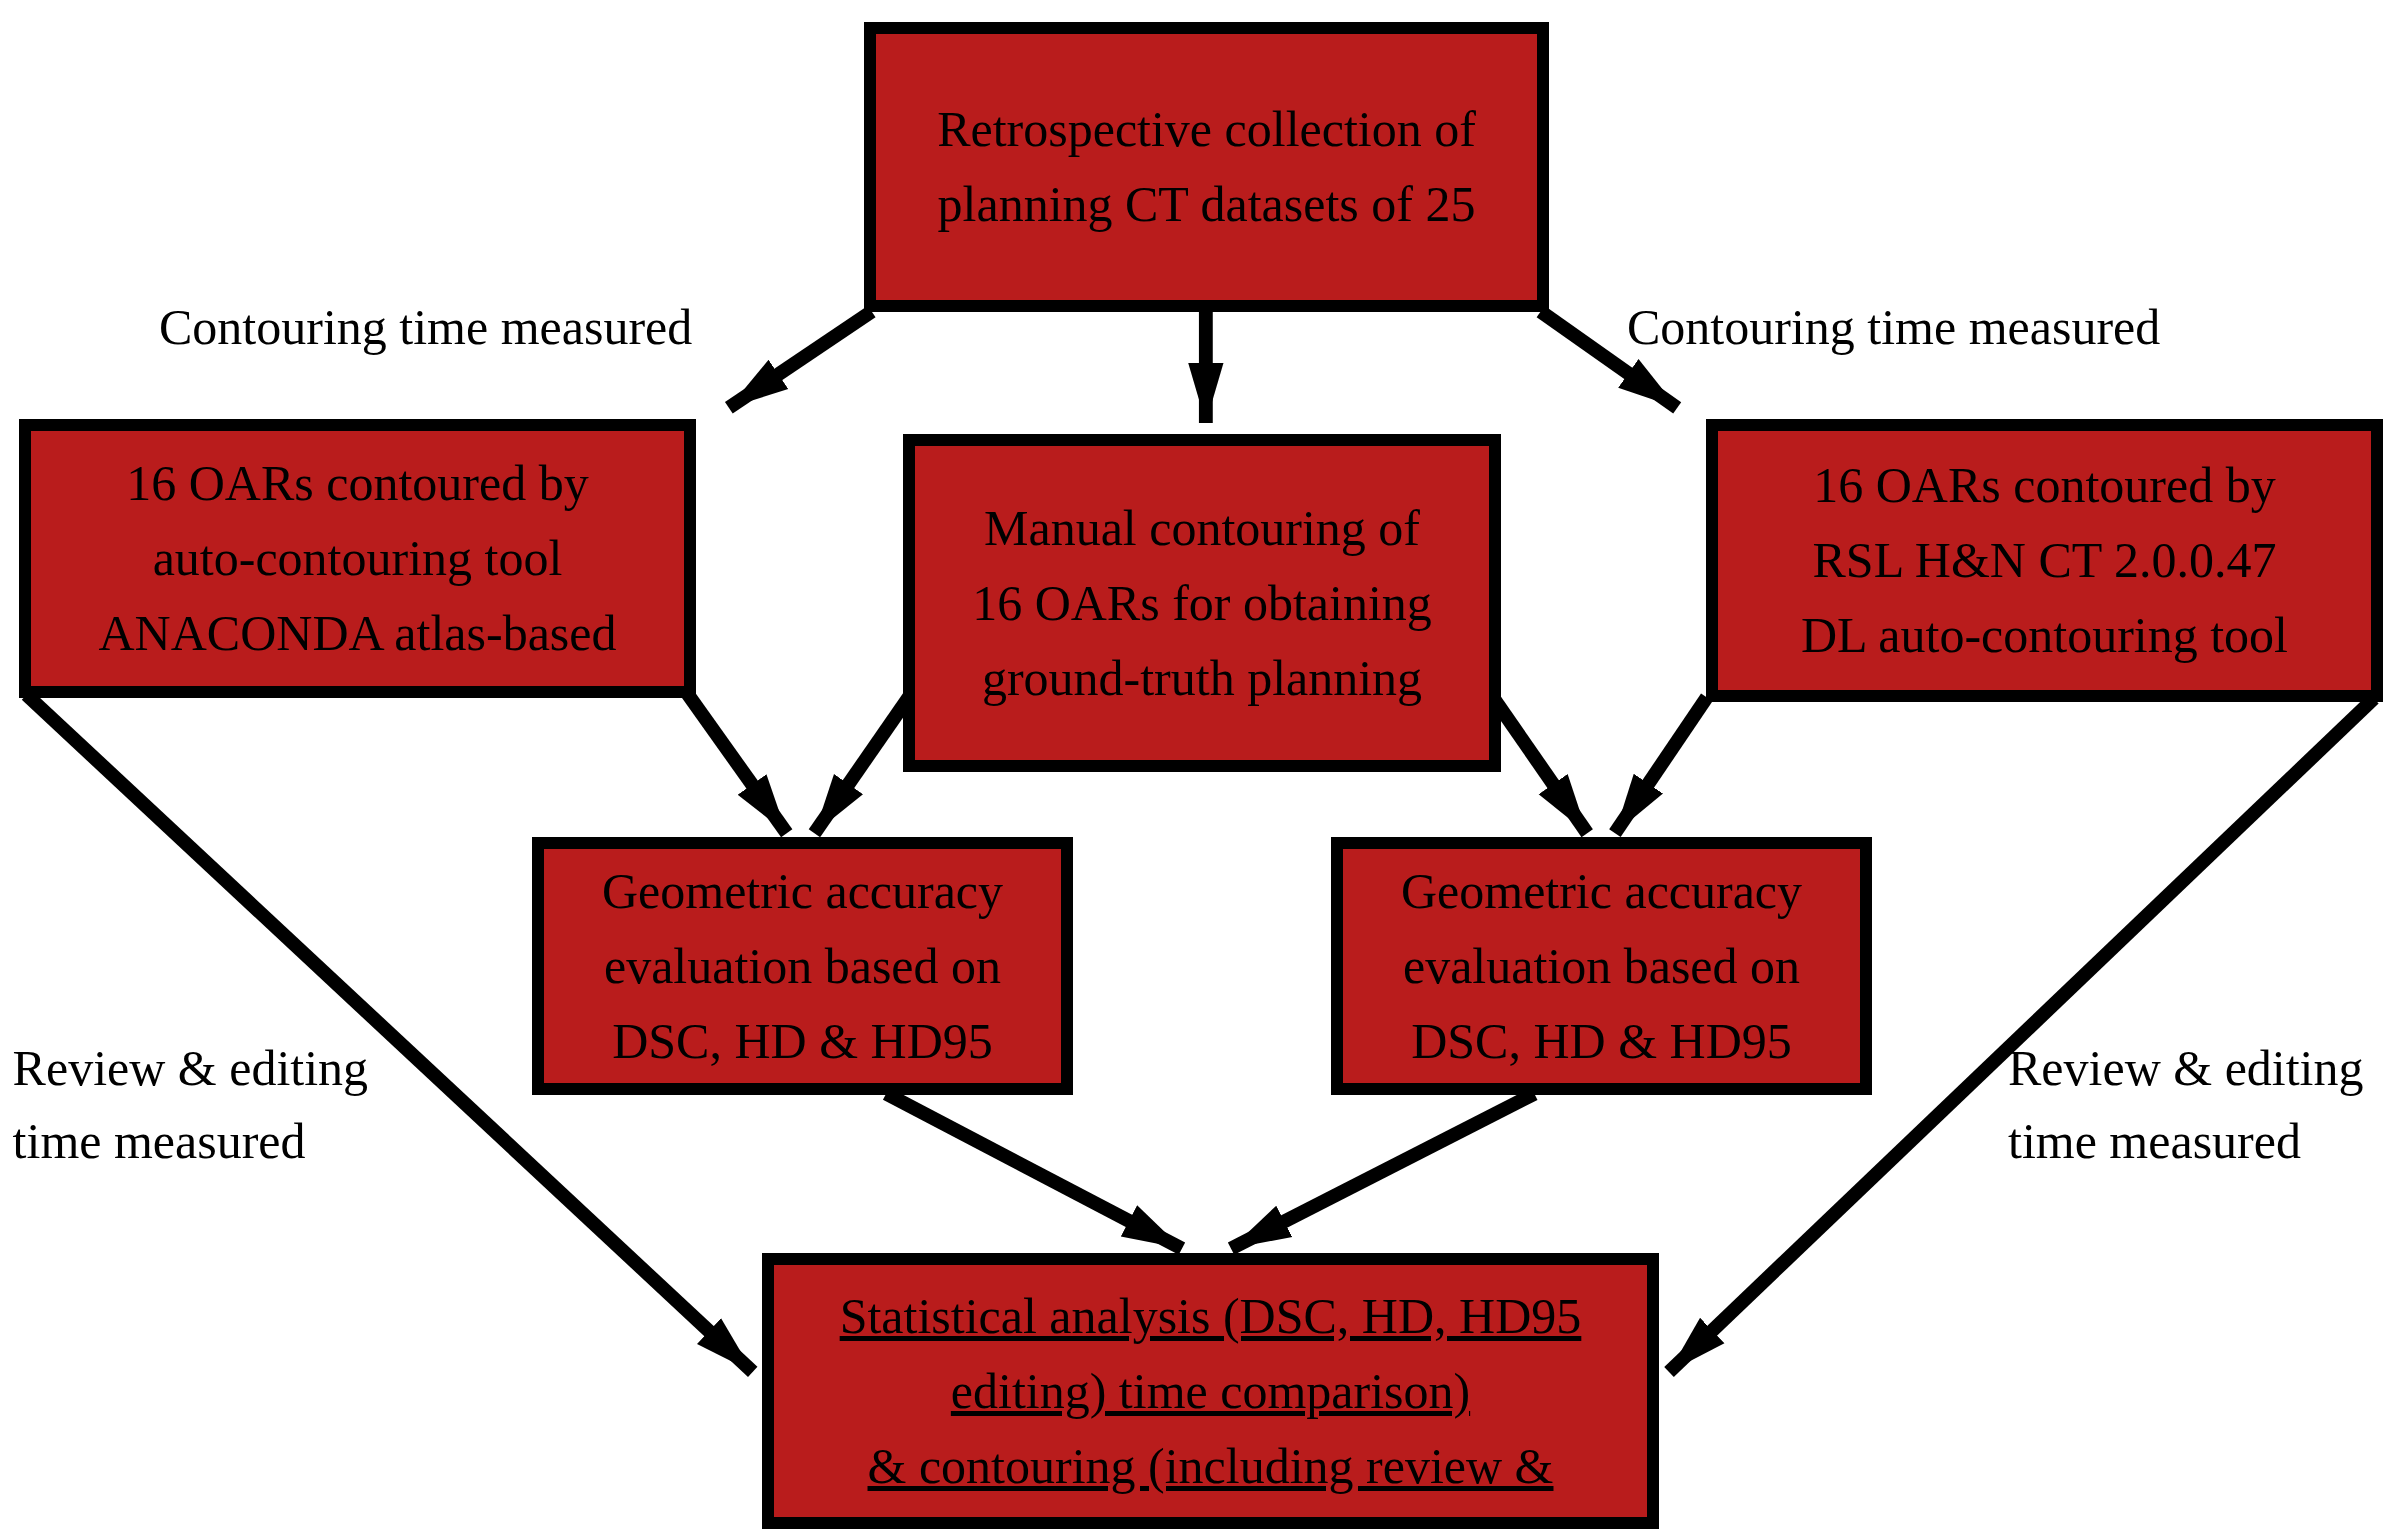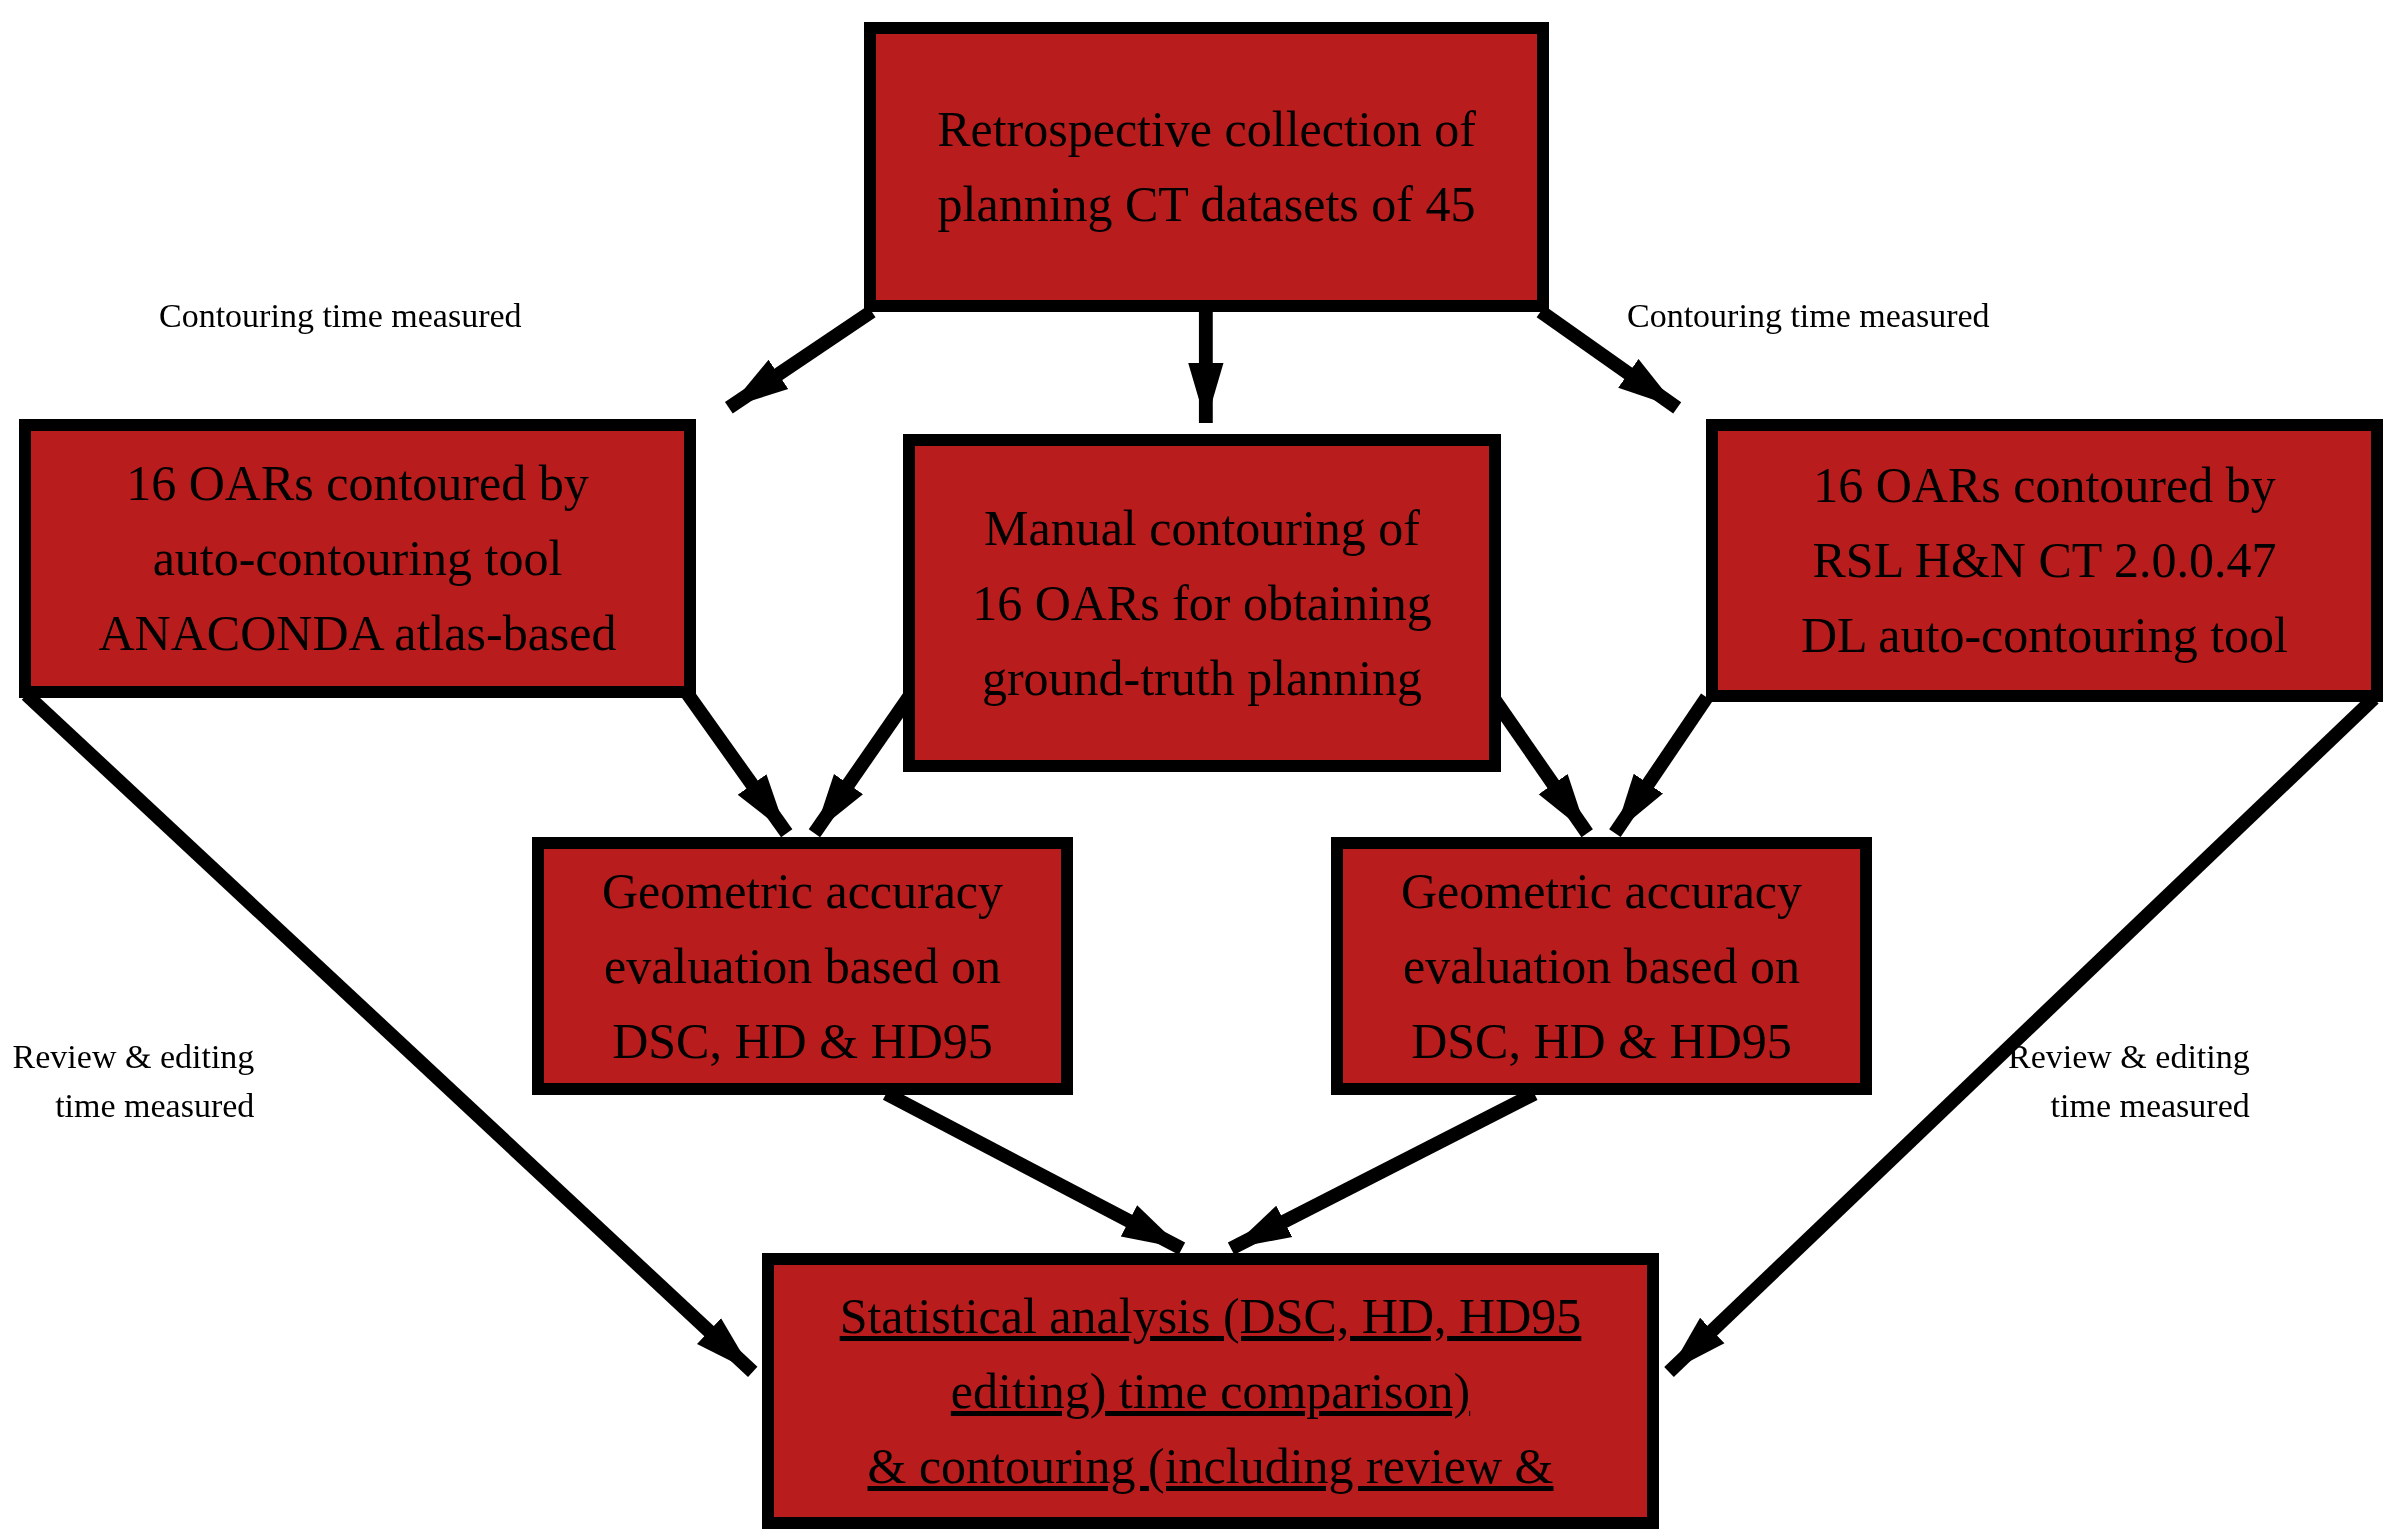--- a/index.html
+++ b/index.html
@@ -10,21 +10,21 @@
   }
   svg.arrows{position:absolute;left:0;top:0;width:2401px;height:1533px;}
   .arrow{stroke:#000000;stroke-width:22;fill:none;}
   .box{
     position:absolute;box-sizing:border-box;background:#b91c1c;
     border:12.6px solid #000000;
     display:flex;flex-direction:column;justify-content:center;align-items:center;
     text-align:center;font-size:50px;line-height:1.5;white-space:nowrap;
   }
   .box span{display:block;}
-  .note{position:absolute;font-size:34px;line-height:1.45;white-space:nowrap;text-align:right;}
+  .note{position:absolute;font-size:50px;line-height:1.45;white-space:nowrap;}
   .note span{display:block;}
 
   #box-retrospective{left:864px;top:22px;width:685px;height:290px;}
   #box-anaconda{left:19px;top:419px;width:677px;height:279px;}
   #box-manual{left:903px;top:434px;width:598px;height:338px;}
   #box-rsl{left:1706px;top:419px;width:677px;height:283px;}
   #box-geo-left{left:532px;top:837px;width:541px;height:258px;}
   #box-geo-right{left:1331px;top:837px;width:541px;height:258px;}
   #box-statistical{left:762px;top:1253px;width:897px;height:276px;text-decoration:underline;}
 
@@ -52,21 +52,21 @@
     <line class="arrow" x1="2368" y1="1102" x2="2522" y2="1324" marker-end="url(#ah)"></line>
     <line class="arrow" x1="2712" y1="1108" x2="2566" y2="1324" marker-end="url(#ah)"></line>
     <line class="arrow" x1="42" y1="1104" x2="1196" y2="2180" marker-end="url(#ah)"></line>
     <line class="arrow" x1="3772" y1="1110" x2="2652" y2="2180" marker-end="url(#ah)"></line>
     <line class="arrow" x1="1408" y1="1738" x2="1878" y2="1984" marker-end="url(#ah)"></line>
     <line class="arrow" x1="2438" y1="1738" x2="1956" y2="1984" marker-end="url(#ah)"></line>
   </svg>
 
   <div class="box" id="box-retrospective">
     <span>Retrospective collection of</span>
-    <span>planning CT datasets of 45</span>
+    <span>planning CT datasets of 25</span>
   </div>
 
   <div class="box" id="box-anaconda">
     <span>16 OARs contoured by</span>
     <span>auto-contouring tool</span>
     <span>ANACONDA atlas-based</span>
   </div>
 
   <div class="box" id="box-manual">
     <span>Manual contouring of</span>

